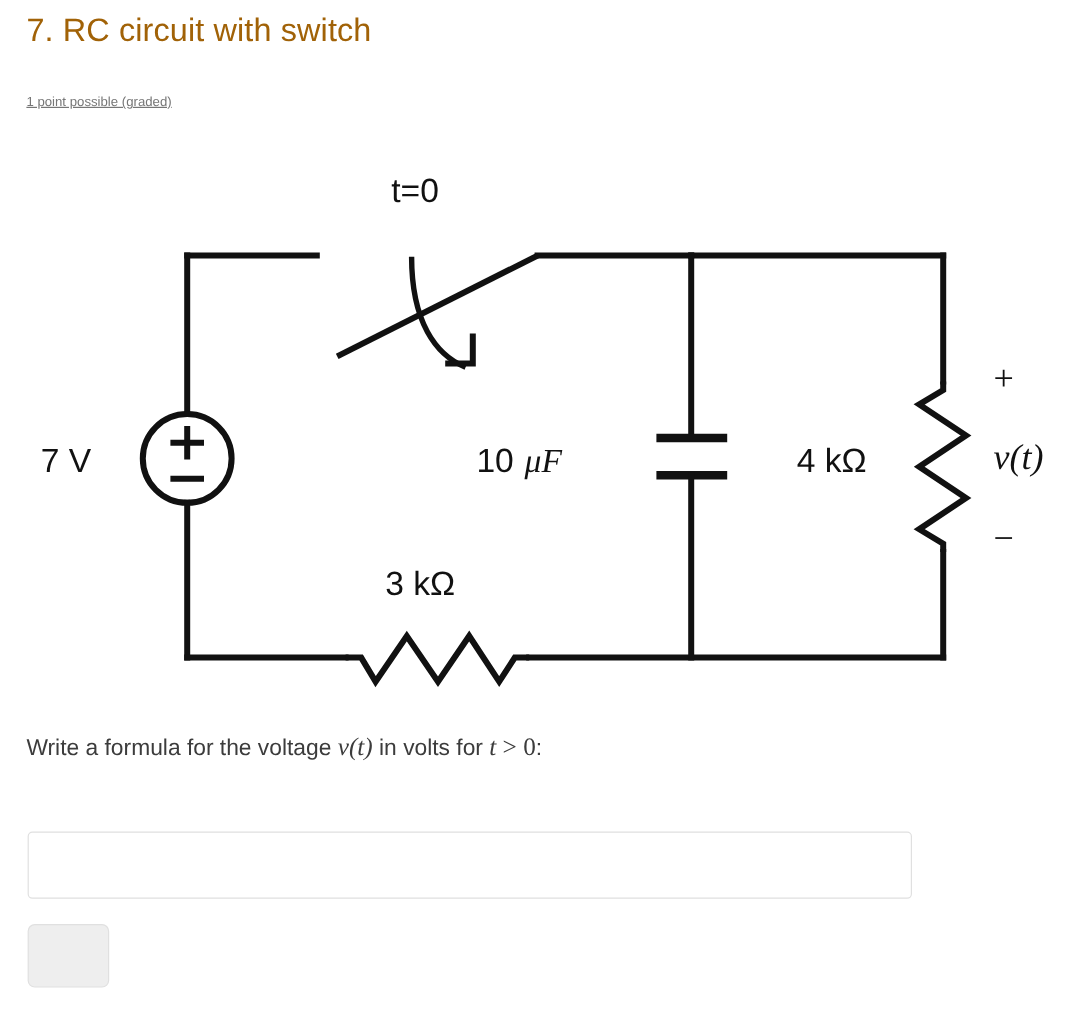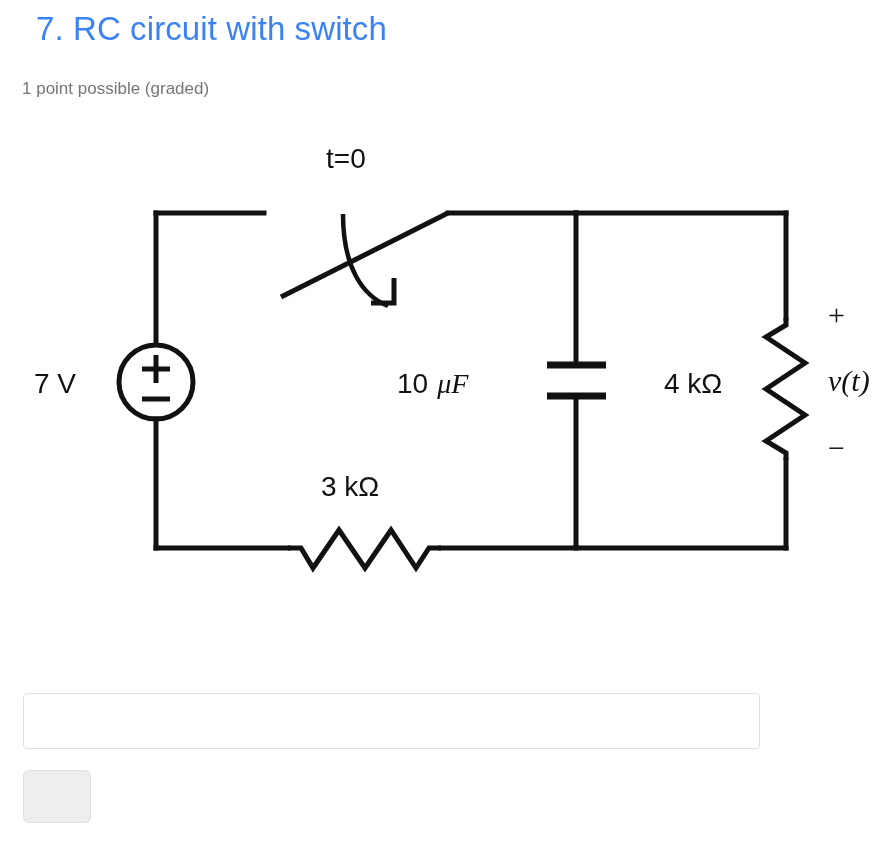--- a/index.html
+++ b/index.html
@@ -19,35 +19,36 @@
   .page {
     position: absolute;
     left: 0; top: 0;
     width: 896px;
     height: 842px;
   }
 
   
   #problem-title {
     position: absolute;
-    left: 36px;
+    left: 22px;
     top: 10px;
-    font-size: 33px;
+    font-size: 27px;
     font-weight: 400;
-    color: #3b82f6;
+    color: #a16207;
     letter-spacing: 0.1px;
     white-space: nowrap;
   }
   #points-label {
     position: absolute;
     left: 22px;
     top: 79px;
-    font-size: 17px;
+    font-size: 11px;
     color: #767676;
     white-space: nowrap;
+    text-decoration: underline;
   }
 
   
   #circuit-figure {
     position: absolute;
     left: 16px;
     top: 118px;
     width: 896px;
     height: 468px;
   }
@@ -231,18 +232,21 @@
       <path class="wire" d="M 770 342 L 770 430"></path>
 
       <text class="lbl" x="648" y="275">4 kΩ</text>
 
       <text class="lbl-sign" x="812" y="207">+</text>
       <text class="lbl-vt" x="812" y="273">v(t)</text>
       <text class="lbl-sign" x="812" y="340">−</text>
     </svg>
   </div>
 
+  <div id="question-prompt">
+    <span>Write a formula for the voltage </span><span class="math">v(t)</span><span> in volts for </span><span class="math">t</span><span class="mathop"> &gt; </span><span class="mathop">0</span><span>:</span>
+  </div>
 
   <input id="answer-input" type="text" placeholder="" style="">
 
   <button id="submit-button"></button>
 
 </div>
 
 </body></html>

